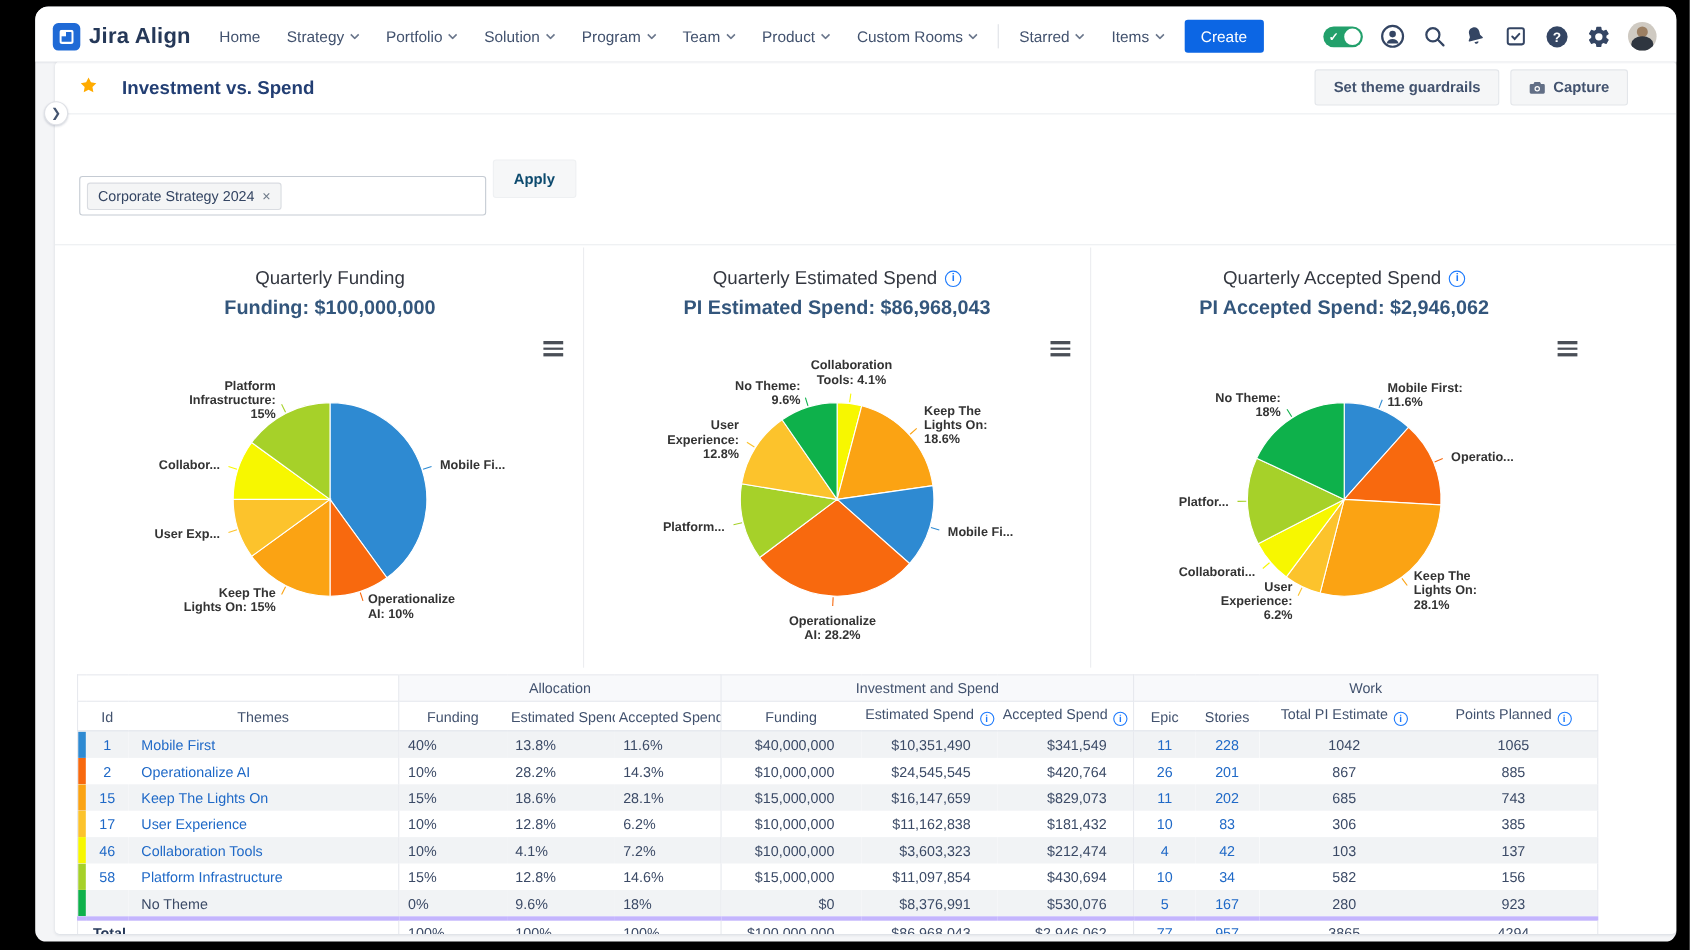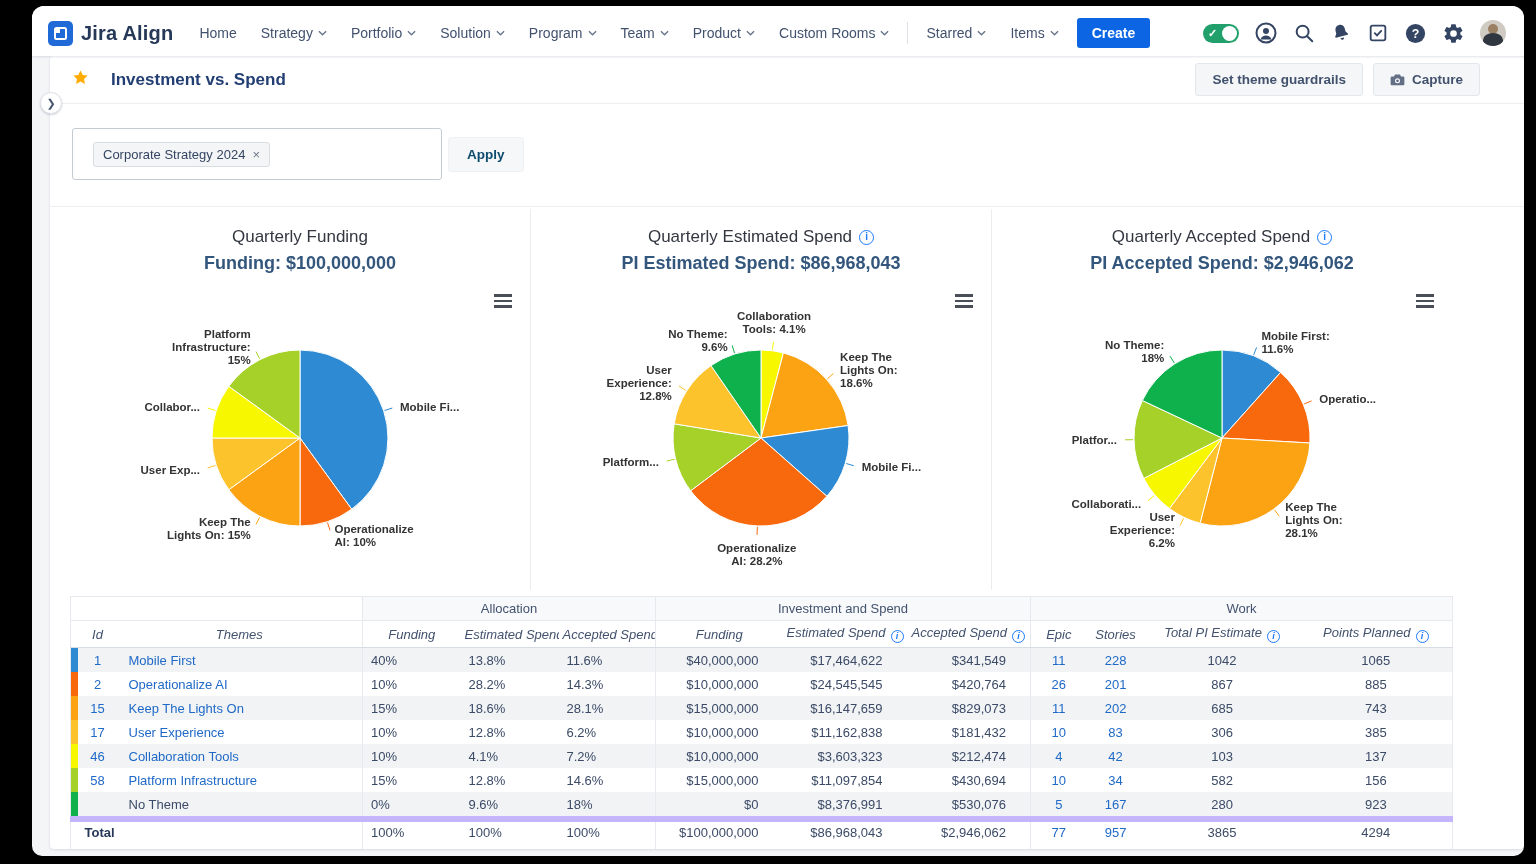--- a/index.html
+++ b/index.html
@@ -10,21 +10,21 @@
 
   
   .navbar { background:#fff; flex:0 0 50px; display:flex; align-items:center; padding:4px 18px 0 16px;
             box-shadow:0 1px 2px rgba(9,30,66,.12); position:relative; z-index:5; }
   .brand { display:flex; align-items:center; gap:8px; margin-right:26px; cursor:pointer; }
   .brand-badge { width:25px; height:25px; border-radius:5px; background:#1f6ad6; display:flex; align-items:center; justify-content:center; }
   .brand-text { font-size:20px; font-weight:700; color:#253858; letter-spacing:.2px; }
   .nav-menu { display:flex; align-items:center; gap:24px; }
   .nav-item { font-size:14px; color:#42526e; display:flex; align-items:center; gap:5px; cursor:pointer; white-space:nowrap; }
   .nav-divider { width:1px; height:22px; background:#dfe1e6; margin:0 18px; }
-  .create-btn { margin-left:18px; background:#0c66e4; color:#fff; font-size:14px; font-weight:700;
+  .create-btn { margin-left:18px; background:#0c66e4; color:#fff; font-size:14px; font-weight:400;
                 border:none; border-radius:3px; padding:7px 15px; cursor:pointer; }
   .nav-right { margin-left:auto; display:flex; align-items:center; gap:15px; }
   .nav-icon { display:flex; align-items:center; justify-content:center; cursor:pointer; }
   .toggle { width:36px; height:19px; border-radius:10px; background:#22a06b; position:relative; }
   .toggle .knob { position:absolute; right:2px; top:2px; width:15px; height:15px; border-radius:50%; background:#fff; }
   .toggle .tick { position:absolute; left:5px; top:3px; color:#fff; font-size:11px; font-weight:700; }
   .avatar { width:26px; height:26px; border-radius:50%; overflow:hidden; background:#cfcac2; position:relative; }
   .avatar::before { content:""; position:absolute; left:8px; top:4px; width:10px; height:10px; border-radius:50%; background:#9b7f63; }
   .avatar::after { content:""; position:absolute; left:3px; top:13px; width:20px; height:14px; border-radius:50% 50% 0 0; background:#2f3640; }
 
@@ -37,22 +37,22 @@
   .panel { flex:1; background:#fff; margin:0 0 7px 0; border-radius:4px; box-shadow:0 1px 3px rgba(9,30,66,.12);
            overflow:hidden; display:flex; flex-direction:column; }
 
   .panel-header { height:48px; flex:0 0 48px; display:flex; align-items:center; padding:0 44px 0 22px; border-bottom:1px solid #eceef1; }
   .page-title { font-size:17px; font-weight:700; color:#223e73; margin-left:22px; }
   .header-actions { margin-left:auto; display:flex; gap:10px; }
   .ghost-btn { background:#f5f6f7; border:1px solid #e3e6ea; border-radius:3px; color:#42526e;
                font-size:13.5px; font-weight:600; padding:8px 16px; cursor:pointer; display:flex; align-items:center; gap:7px; }
 
   .filter-section { padding:24px 22px 26px; border-bottom:1px solid #eceef1; display:flex; align-items:center; }
-  .filter-input { width:370px; height:52px; background:#fff; border:1px solid #c5cbd3; border-radius:3px;
-                  display:flex; align-items:center; padding:0 20px; cursor:text; }
+  .filter-input { width:370px; height:36px; background:#fff; border:1px solid #c5cbd3; border-radius:3px;
+                  display:flex; align-items:center; padding:0 6px; cursor:text;margin-top:32px; }
   .tag { background:#f4f5f6; border:1px solid #d9dce1; border-radius:3px; font-size:13px; color:#344563;
          padding:4px 9px; display:flex; align-items:center; gap:7px; }
   .tag .x { color:#6d7988; font-size:13px; cursor:pointer; line-height:1; }
   .apply-btn { margin-left:6px; background:#f6f7f8; border:1px solid #eef0f2; border-radius:3px;
                color:#0c4a6e; font-size:13.5px; font-weight:600; padding:9px 18px; cursor:pointer; }
 
   
   .charts { display:flex; width:1382px; margin-left:20px; padding-top:2px; }
   .chart-col { flex:1; position:relative; padding-top:18px; text-align:center; }
   .chart-col + .chart-col { border-left:1px solid #ecedf0; }
@@ -65,35 +65,35 @@
   .chart-menu div { width:18px; height:2.5px; background:#4a4f57; margin:3px 0; }
   svg.pie { width:460px; height:300px; margin-top:12px; }
 
   
   .table-section { margin:6px 0 12px 20px; }
   table.data { border-collapse:collapse; width:1382px; font-size:13px; color:#3b4a66; background:#fff;
                border:1px solid #e7e9ee; table-layout:fixed; }
   .group-row th { height:24px; background:#f8f9fb; border:1px solid #e7e9ee; font-weight:400; font-size:13px; color:#42526e; }
   .group-row th.g-empty { background:#fff; border-left:none; border-top:none; }
   .cols-row th { height:27px; font-weight:400; color:#42526e; background:#fff; border-bottom:1px solid #d8dde5;
-                 padding:0 4px; text-align:center; white-space:nowrap; overflow:hidden;font-style:italic; }
+                 padding:0 4px; text-align:center; white-space:nowrap; overflow:hidden; }
   .cols-row th.gb, td.gb { border-left:1px solid #e7e9ee; }
   .hinfo { width:13px; height:13px; border-radius:50%; border:1.5px solid #1d7afc; color:#1d7afc; font-size:9px;
            line-height:10px; font-weight:700; display:inline-block; text-align:center; margin-left:5px; vertical-align:-2px; cursor:pointer; }
   tbody td { height:24px; padding:0 8px; white-space:nowrap; overflow:hidden; }
   tr.odd { background:#f1f3f5; }
   td.c-bar { padding:0; }
   td.c-bar span { display:block; width:7px; height:24px; }
   td.c-id { text-align:center; padding:0 2px; }
   td.c-theme { text-align:left; padding-left:12px; }
   td.pct { text-align:left; }
   td.money { text-align:right; padding-right:24px; }
   td.wnum, td.wlink { text-align:center; }
   table.data a { color:#1f69c7; text-decoration:none; }
-  tr.total-row td { border-top:6px solid #c4b5fd; font-weight:400; }
+  tr.total-row td { border-top:4px solid #c4b5fd; font-weight:400; }
   tr.total-row td.lbl, tr.noest-row td.lbl { font-weight:700; color:#253858; text-align:left; padding-left:6px; }
 </style>
 </head>
 <body>
 
 <div class="screen">
   <div class="window">
 
     <header class="navbar">
       <div class="brand">
@@ -371,21 +371,21 @@
                 <tr class="odd">
                   <td class="c-bar">
                     <span style="background:#2e8ad2"></span>
                   </td>
                   <td class="c-id"><a href="#">1</a></td>
                   <td class="c-theme"><a href="#">Mobile First</a></td>
                   <td class="pct gb">40%</td>
                   <td class="pct">13.8%</td>
                   <td class="pct">11.6%</td>
                   <td class="money gb">$40,000,000</td>
-                  <td class="money">$17,464,622</td>
+                  <td class="money">$10,351,490</td>
                   <td class="money">$341,549</td>
                   <td class="wlink gb"><a href="#">11</a></td>
                   <td class="wlink"><a href="#">228</a></td>
                   <td class="wnum">1042</td>
                   <td class="wnum">1065</td>
                 </tr>
                 <tr class="">
                   <td class="c-bar">
                     <span style="background:#f8690e"></span>
                   </td>

